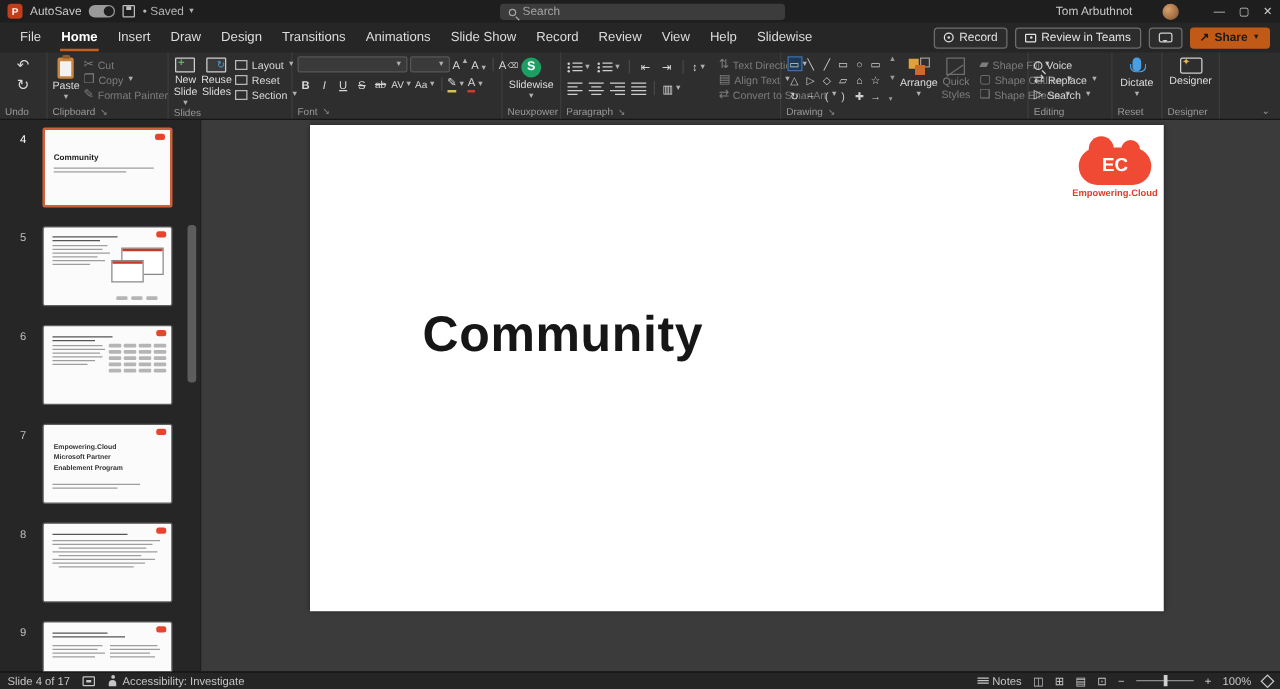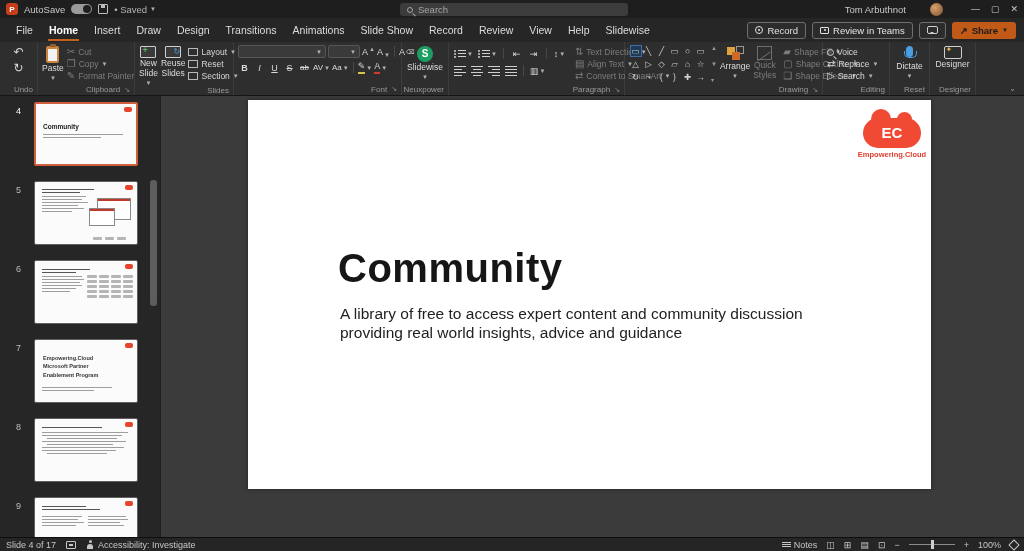--- a/index.html
+++ b/index.html
@@ -36,21 +36,21 @@
   .scr-ic::after{content:"";position:absolute;left:2.5px;top:1.5px;width:2px;height:2px;border-radius:50%;background:#e3e3e3}
   .bubble{width:11px;height:8px;border:1px solid #d0d0d0;border-radius:2px;position:relative}
   .bubble::after{content:"";position:absolute;left:2px;bottom:-3px;border:2px solid transparent;border-top-color:#d0d0d0}
   .share-btn{background:#c25a17;border:none;color:#1b1b1b;font-weight:bold;display:flex;align-items:center;gap:4px;height:17px;padding:0 8px;border-radius:3px;font-size:9.5px}
   .share-btn .cr{color:#1b1b1b}
 
   
   .ribbon{height:54px;background:#2e2e2e;display:flex;border-bottom:1px solid #161616;position:relative}
   .rgroup{display:flex;flex-direction:column;border-right:1px solid #3c3c3c;padding:2px 4px 0}
   .rcontent{flex:1;display:flex;align-items:flex-start;gap:3px}
-  .rlabel{height:12px;display:flex;align-items:center;justify-content:flex-end;gap:4px;font-size:8px;color:#9a9a9a}
+  .rlabel{height:12px;display:flex;align-items:center;justify-content:flex-start;gap:4px;font-size:8px;color:#9a9a9a}
   .dl{font-size:7px;color:#8a8a8a}
   .bigbtn{display:flex;flex-direction:column;align-items:center;width:33px;gap:1px;font-size:8.5px;color:#dedede;padding-top:2px;text-align:center;line-height:1.15}
   .bigbtn.dis{color:#7d7d7d}
   .small-col{display:flex;flex-direction:column;justify-content:space-between;height:40px;padding:2px 0}
   .srow{display:flex;align-items:center;gap:3px;font-size:8.5px;color:#d8d8d8;height:12px;white-space:nowrap}
   .srow.dis{color:#7d7d7d}
   .gicon{font-size:10px;line-height:1}
   .undo-ic{font-size:12px;color:#d8d8d8;line-height:1}
   .clip{width:13px;height:17px;background:#c9853f;border-radius:2px;position:relative}
   .clip::before{content:"";position:absolute;left:3.5px;top:-2px;width:6px;height:3px;background:#8f5e2a;border-radius:1px}
@@ -681,24 +681,20 @@
       </div>
     </div>
 
     <div class="vscroll-thumb"></div>
   </div>
 
   <div class="editor">
     <div class="canvas-wrap">
       <div class="canvas">
         <div class="slide-title">Community</div>
-        <div class="slide-body">
-          <div>A library of free to access expert content and community discussion</div>
-          <div>providing real world insights, advice and guidance</div>
-        </div>
         <div class="eclogo">
           <div class="cloud"><span>EC</span></div>
           <div class="ectext">Empowering.Cloud</div>
         </div>
       </div>
     </div>
   </div>
 </div>
 
 <div class="statusbar">

